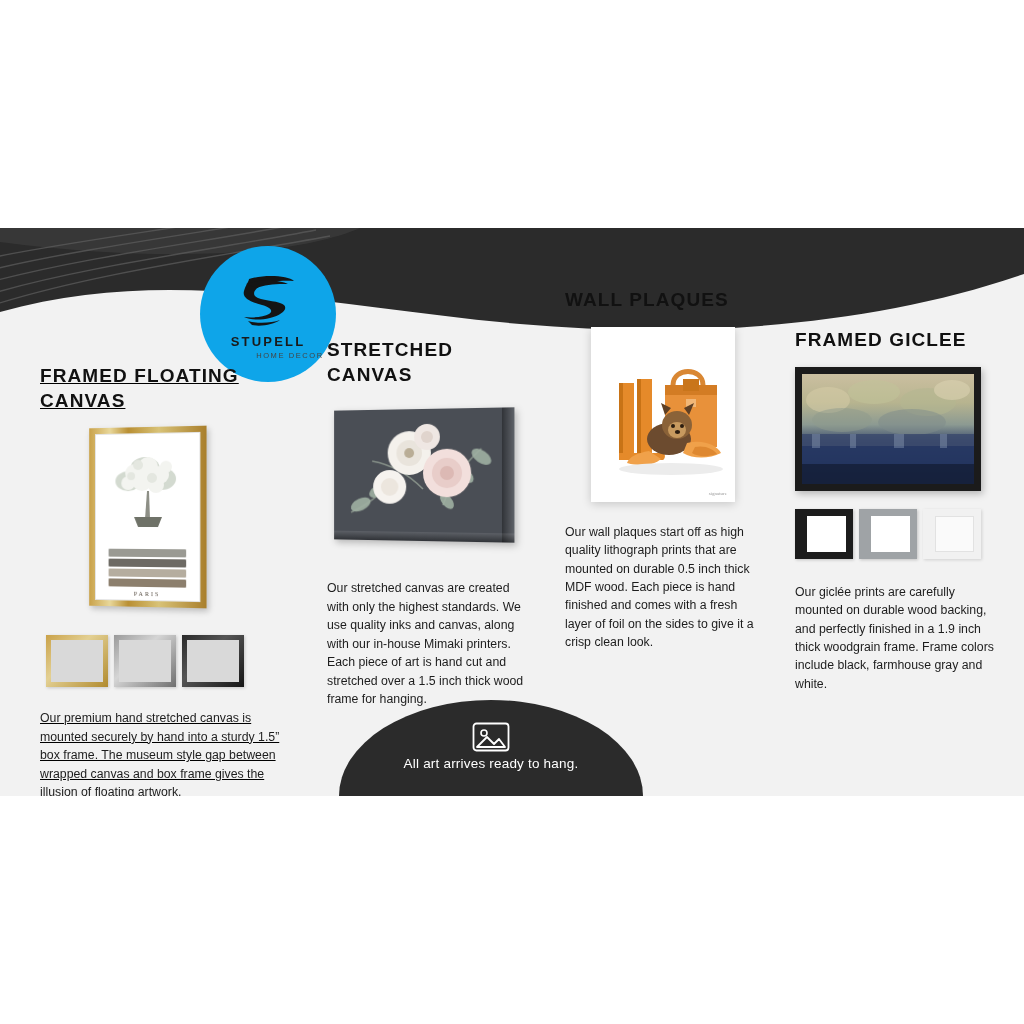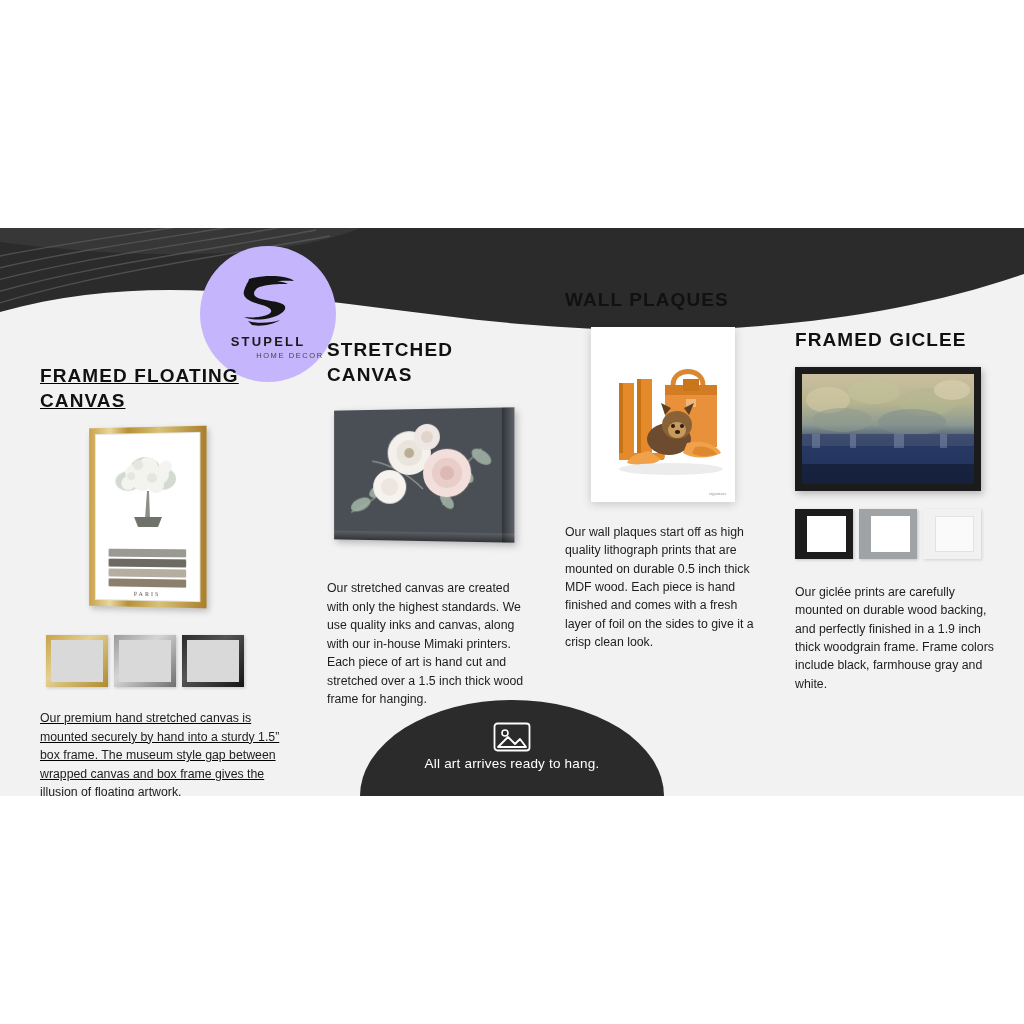--- a/index.html
+++ b/index.html
@@ -13,38 +13,38 @@
   }
 
   
   .wave-top{
     position:absolute;left:0;top:0;width:1024px;height:120px;overflow:hidden;
   }
   .wave-top svg{display:block;}
 
   
   .wave-bottom{
-    position:absolute;left:360px;top:472px;width:304px;height:96px;overflow:hidden;
+    position:absolute;left:339px;top:472px;width:304px;height:96px;overflow:hidden;
   }
   .wave-bottom .dome{
     position:absolute;left:0;top:0;width:304px;height:192px;border-radius:152px/96px;
     background:#2b2b2b;
   }
   .ready-text{
     position:absolute;left:0;top:56px;width:304px;text-align:center;
     color:#ffffff;font-size:13.5px;letter-spacing:.2px;
   }
   .pic-icon{
     position:absolute;left:50%;top:22px;transform:translateX(-50%);
   }
 
   
   .logo-circle{
     position:absolute;left:200px;top:18px;width:136px;height:136px;border-radius:50%;
-    background:#c4b5fd;box-shadow:0 0 0 0 rgba(0,0,0,0);
+    background:#0ea5e9;box-shadow:0 0 0 0 rgba(0,0,0,0);
     display:flex;flex-direction:column;align-items:center;justify-content:center;
   }
   .logo-mark{width:64px;height:58px;margin-top:4px;}
   .logo-name{
     font-size:13px;font-weight:bold;letter-spacing:2.2px;color:#1a1a1a;margin-top:4px;
   }
   .logo-sub{
     font-size:7.5px;letter-spacing:1.6px;color:#444;margin-top:2px;padding-left:44px;
   }
 

